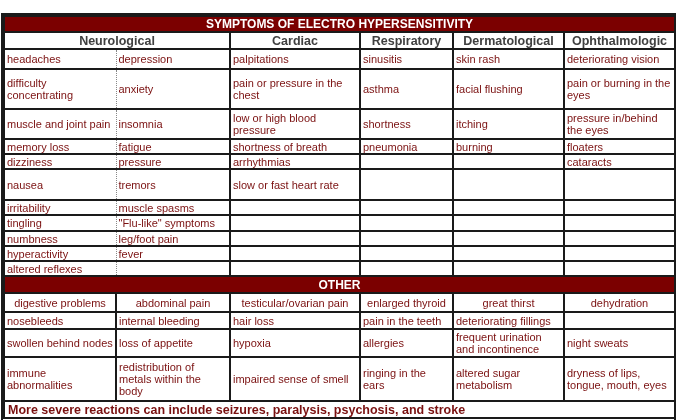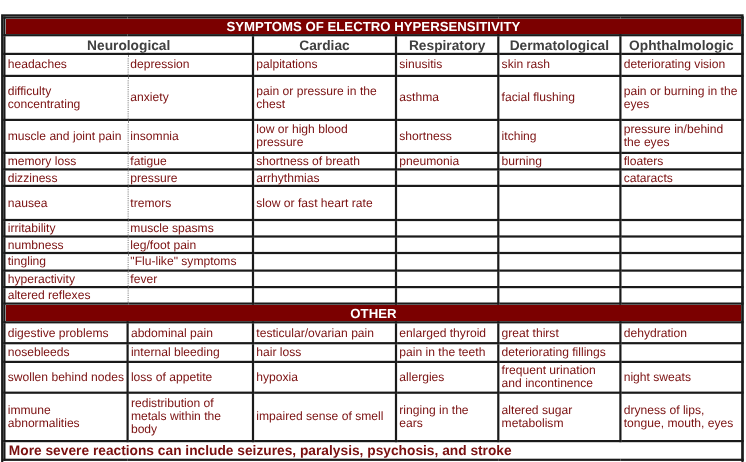--- a/index.html
+++ b/index.html
@@ -92,31 +92,31 @@
           <td></td>
         </tr>
         <tr style="height: 15px;">
           <td class="dot-right">irritability</td>
           <td class="dot-left">muscle spasms</td>
           <td></td>
           <td></td>
           <td></td>
           <td></td>
         </tr>
-        <tr style="height: 15px;">
-          <td class="dot-right">numbness</td>
-          <td class="dot-left">leg/foot pain</td>
+        <tr style="height: 16px;">
+          <td class="dot-right">tingling</td>
+          <td class="dot-left">"Flu-like" symptoms</td>
           <td></td>
           <td></td>
           <td></td>
           <td></td>
         </tr>
-        <tr style="height: 16px;">
-          <td class="dot-right">tingling</td>
-          <td class="dot-left">"Flu-like" symptoms</td>
+        <tr style="height: 15px;">
+          <td class="dot-right">numbness</td>
+          <td class="dot-left">leg/foot pain</td>
           <td></td>
           <td></td>
           <td></td>
           <td></td>
         </tr>
         <tr style="height: 15px; margin-top: 14px;">
           <td class="dot-right">hyperactivity</td>
           <td class="dot-left">fever</td>
           <td></td>
           <td></td>
@@ -127,21 +127,21 @@
           <td class="dot-right">altered reflexes</td>
           <td class="dot-left"></td>
           <td></td>
           <td></td>
           <td></td>
           <td></td>
         </tr>
         <tr class="other-bar">
           <td colspan="6">OTHER</td>
         </tr>
-        <tr style="height: 19px;">
+        <tr style="height: 19px; text-align: center;">
           <td>digestive problems</td>
           <td> abdominal pain</td>
           <td>testicular/ovarian pain</td>
           <td>enlarged thyroid</td>
           <td>great thirst</td>
           <td>dehydration</td>
         </tr>
         <tr style="height: 17px;">
           <td>nosebleeds</td>
           <td>internal bleeding</td>

